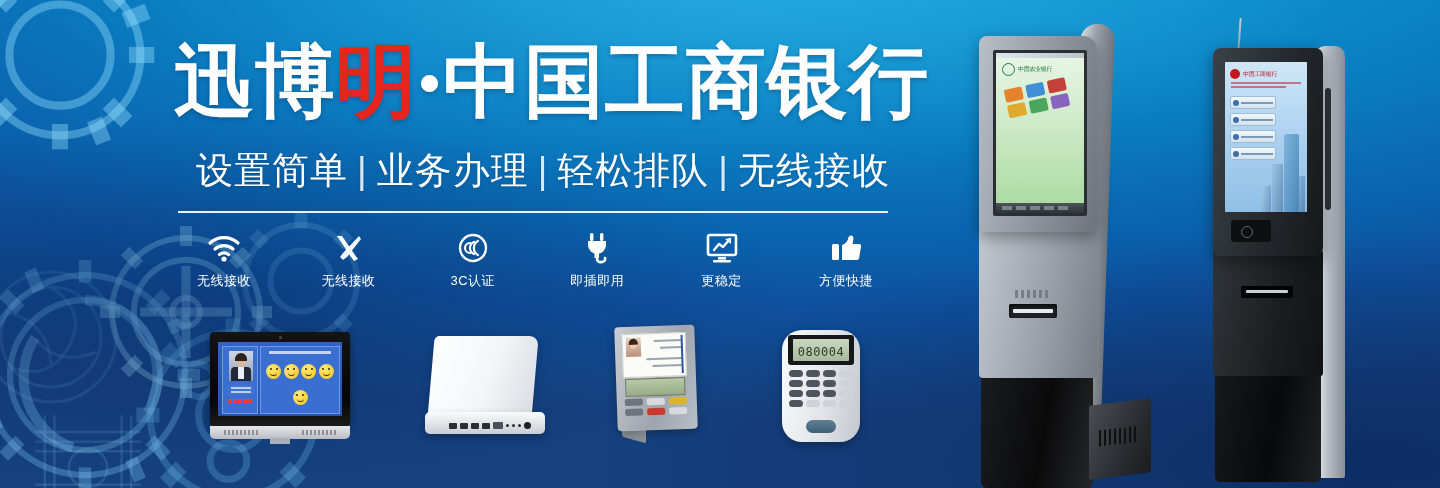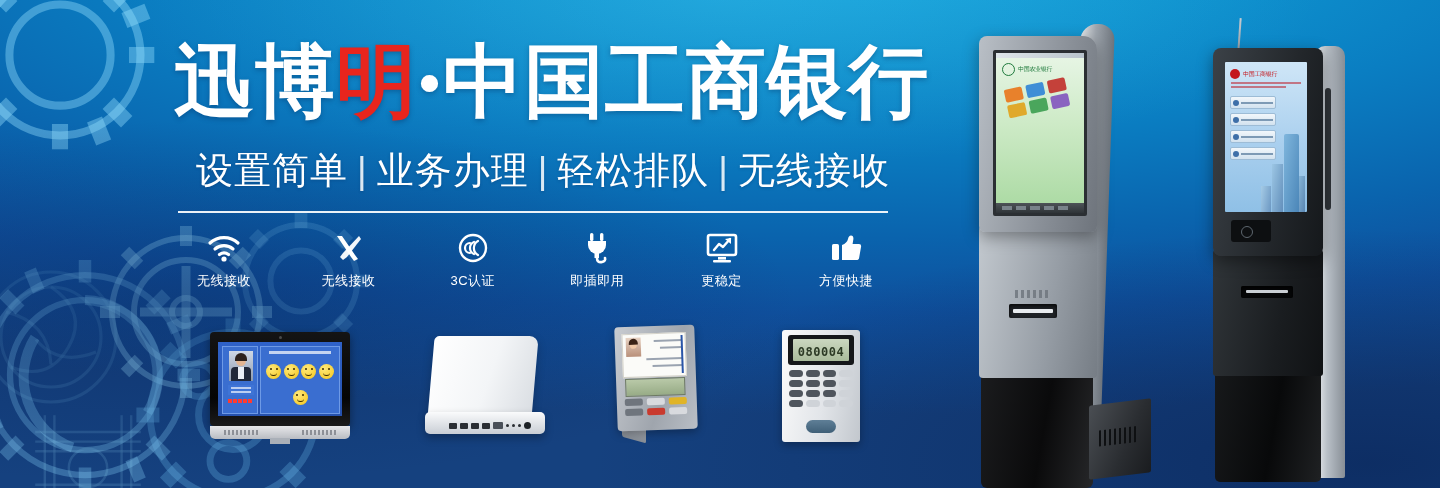--- a/index.html
+++ b/index.html
@@ -137,21 +137,21 @@
     position:absolute;left:14px;top:84px;width:24px;height:30px;
     background:linear-gradient(180deg,#b4b9c0,#888e96);
     transform:skewY(16deg);border-radius:2px;
   }
 
   
   .keypad{position:absolute;left:782px;top:330px;width:78px;height:112px;}
   .kp-body{
     position:absolute;inset:0;
     background:linear-gradient(100deg,#fbfbfb,#e2e5e9 55%,#c2c7cd);
-    border-radius:3px;box-shadow:0 3px 9px rgba(0,0,0,.3);font-weight:bold;
+    border-radius:20px;box-shadow:0 3px 9px rgba(0,0,0,.3);
   }
   .kp-lcdwrap{position:absolute;left:6px;top:5px;width:66px;height:30px;background:#15171a;border-radius:3px;}
   .kp-lcd{position:absolute;left:5px;top:4px;width:56px;height:22px;background:linear-gradient(180deg,#cbd7c0,#a9bb9b);border-radius:1px;}
   .kp-num{
     position:absolute;left:0;right:0;top:6px;text-align:center;
     font-family:"DejaVu Sans Mono","Liberation Mono",monospace;
     font-size:12px;letter-spacing:.5px;color:#2c3a25;
   }
   .kp-keys{position:absolute;left:7px;top:40px;width:64px;}
   .kp-keys .row{display:flex;gap:3px;margin-bottom:3px;}

